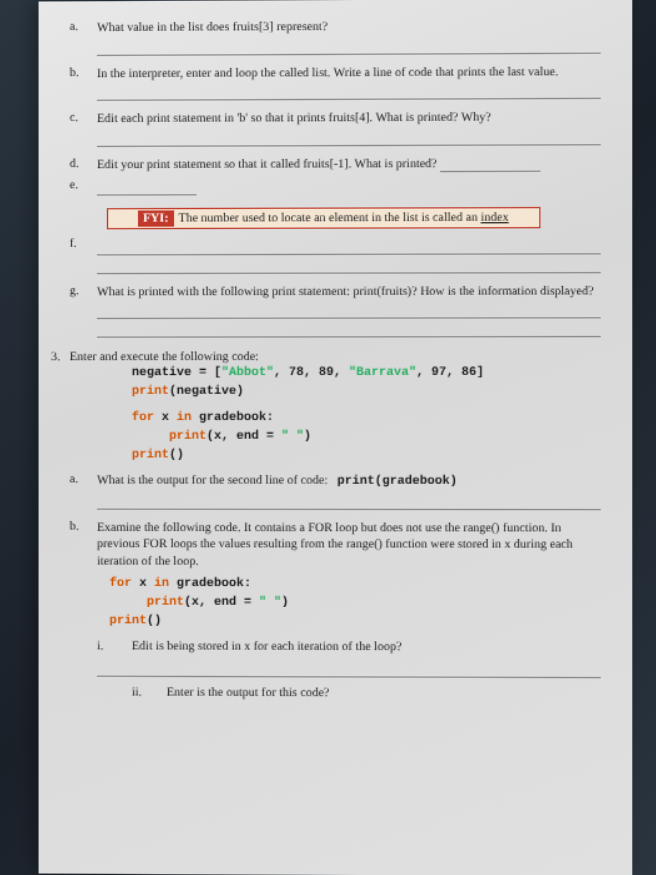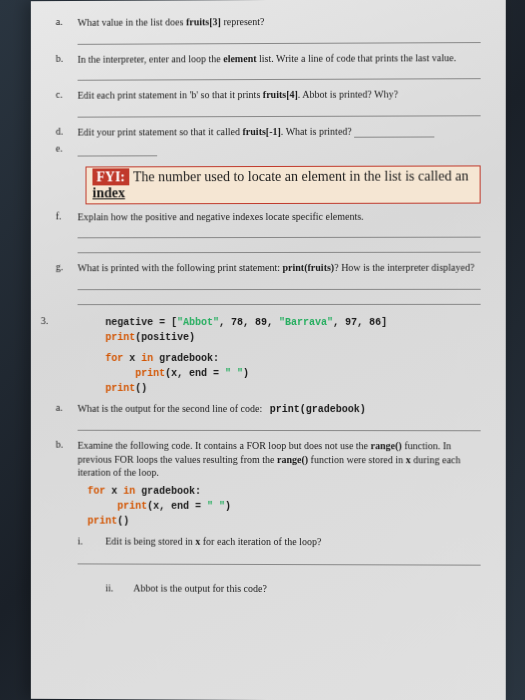--- a/index.html
+++ b/index.html
@@ -41,23 +41,23 @@
     line-height: 1.35;
   }
   .rule {
     border-bottom: 1px solid #888;
     height: 12px;
     margin-top: 2px;
   }
   .fyi-box {
     border: 1px solid #c0392b;
     background: #f5e6d3;
-    padding: 2px 6px;
+    padding: 2px 24px;
     margin: 6px 0 6px 30px;
-    font-size: 14px;
+    font-size: 10px;
     display: inline-block;
   }
   .fyi-label {
     background: #c0392b;
     color: #fff;
     padding: 1px 4px;
     font-weight: bold;
     margin-right: 4px;
   }
   .code {
@@ -67,21 +67,21 @@
   }
   .code-block {
     font-family: 'Courier New', monospace;
     font-size: 10px;
     font-weight: bold;
     margin-left: 50px;
     line-height: 1.5;
   }
   .kw { color: #d35400; }
   .str { color: #27ae60; }
-  b { font-weight: bold; }
+  b { font-weight: normal; }
   .section-num {
     position: absolute;
     left: -15px;
     font-size: 10px;
   }
   .q3 {
     position: relative;
     margin-top: 10px;
   }
   .inline-rule {
@@ -101,29 +101,29 @@
     <div class="label">a.</div>
     <div class="content">
       <span>What value in the list does </span><b>fruits[3]</b><span> represent?</span>
       <div class="rule"></div>
     </div>
   </div>
 
   <div class="item">
     <div class="label">b.</div>
     <div class="content">
-      <span>In the interpreter, enter and loop the </span><b>element</b><span> list. Write a line of code that prints the last value.</span>
+      <span>In the interpreter, enter and loop the </span><b>called</b><span> list. Write a line of code that prints the last value.</span>
       <div class="rule"></div>
     </div>
   </div>
 
   <div class="item">
     <div class="label">c.</div>
     <div class="content">
-      <span>Edit each print statement in 'b' so that it prints </span><b>fruits[4]</b><span>. Abbot is printed? Why?</span>
+      <span>Edit each print statement in 'b' so that it prints </span><b>fruits[4]</b><span>. What is printed? Why?</span>
       <div class="rule"></div>
     </div>
   </div>
 
   <div class="item tight">
     <div class="label">d.</div>
     <div class="content">
       <span>Edit your print statement so that it called </span><b>fruits[-1]</b><span>. What is printed?</span> <span class="inline-rule"></span>
     </div>
   </div>
@@ -135,40 +135,40 @@
     </div>
   </div>
 
   <div class="fyi-box">
     <span class="fyi-label">FYI:</span><span>The number used to locate an element in the list is called an </span><b><u>index</u></b>
   </div>
 
   <div class="item">
     <div class="label">f.</div>
     <div class="content">
-      <span>Explain how the positive and negative indexes locate specific elements.</span>
       <div class="rule"></div>
       <div class="rule"></div>
     </div>
   </div>
 
   <div class="item">
     <div class="label">g.</div>
     <div class="content">
-      <span>What is printed with the following print statement: </span><b>print(fruits)</b><span>? How is the interpreter displayed?</span>
+      <span>What is printed with the following print statement: </span><b>print(fruits)</b><span>? How is the information displayed?</span>
       <div class="rule"></div>
       <div class="rule"></div>
     </div>
   </div>
 
   <div class="q3">
     <span class="section-num">3.</span>
+    <div style="font-size:10px;">Enter and execute the following code:</div>
     <div class="code-block">
       <div><span>negative = [</span><span class="str">"Abbot"</span><span>, 78, 89, </span><span class="str">"Barrava"</span><span>, 97, 86]</span></div>
-      <div><span class="kw">print</span><span>(positive)</span></div>
+      <div><span class="kw">print</span><span>(negative)</span></div>
       <div style="margin-top:6px;"><span class="kw">for</span><span> x </span><span class="kw">in</span><span> gradebook:</span></div>
       <div style="margin-left:30px;"><span class="kw">print</span><span>(x, end = </span><span class="str">" "</span><span>)</span></div>
       <div><span class="kw">print</span><span>()</span></div>
     </div>
 
     <div class="item" style="margin-top:6px;">
       <div class="label">a.</div>
       <div class="content">
         <span>What is the output for the second line of code:</span> &nbsp;&nbsp;<span class="code">print(gradebook)</span>
         <div class="rule"></div>
@@ -186,24 +186,24 @@
         </div>
 
         <div class="item tight" style="margin-top:6px;">
           <div class="label" style="width:28px;">i.</div>
           <div class="content">
             <span>Edit is being stored in </span><b>x</b><span> for each iteration of the loop?</span>
           </div>
         </div>
         <div class="rule"></div>
 
-        <div class="item tight" style="margin-top:17px;padding-left:28px;">
+        <div class="item tight" style="margin-top:6px;padding-left:28px;">
           <div class="label" style="width:28px;">ii.</div>
           <div class="content">
-            <span>Abbot is the output for this code?</span>
+            <span>Enter is the output for this code?</span>
           </div>
         </div>
       </div>
     </div>
 
   </div>
 
 </div>
 
 </body></html>

